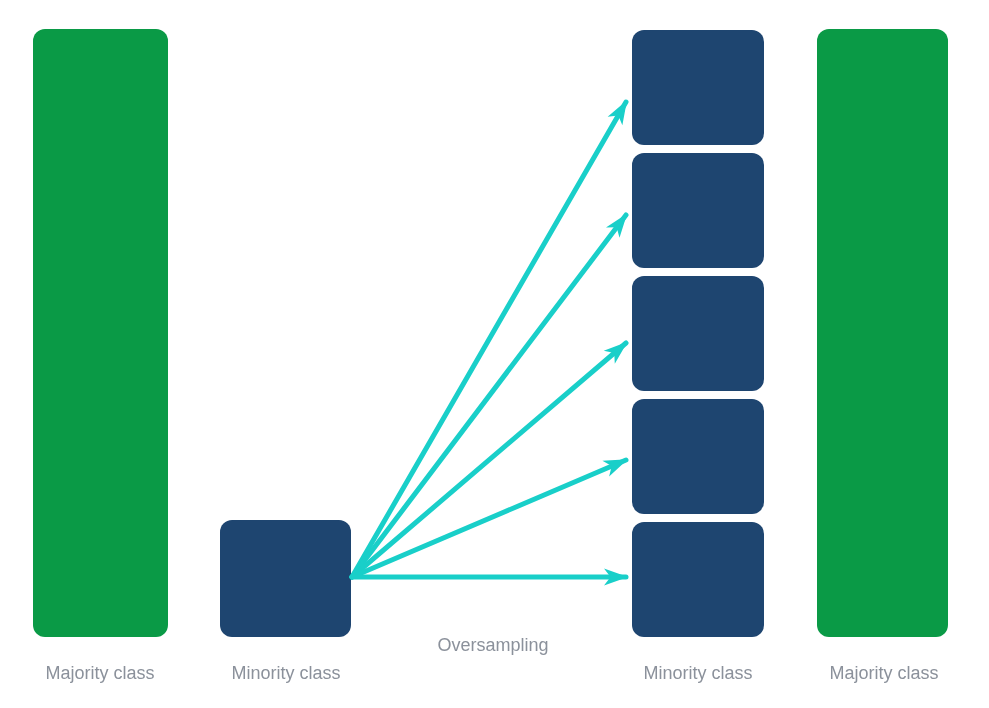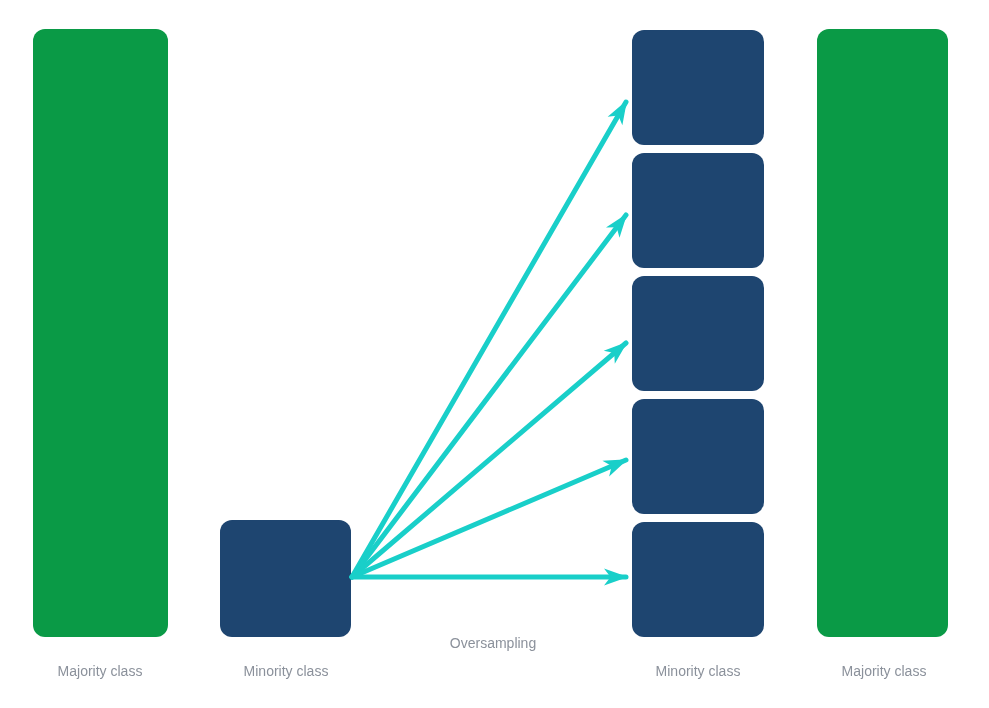--- a/index.html
+++ b/index.html
@@ -44,21 +44,21 @@
     position: absolute;
     left: 0;
     top: 0;
     width: 989px;
     height: 708px;
     pointer-events: none;
   }
   .label {
     position: absolute;
     transform: translateX(-50%);
-    font-size: 14px;
+    font-size: 18px;
     color: #8b919b;
     white-space: nowrap;
     top: 663px;
   }
   .label.operation {
     top: 635px;
   }
 </style>
 </head>
 <body>

